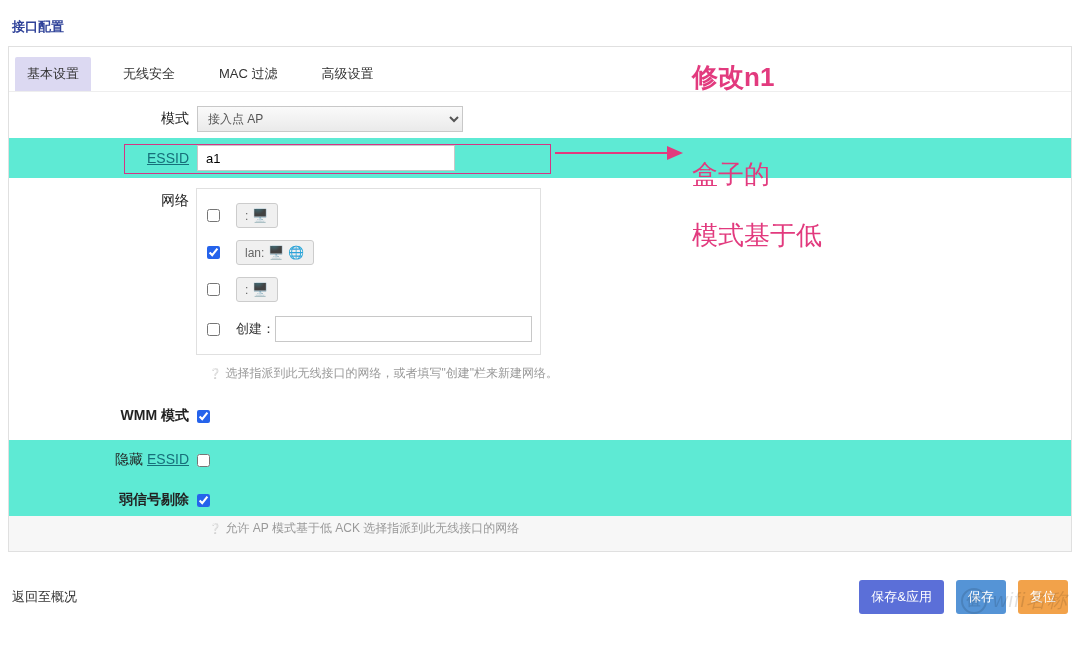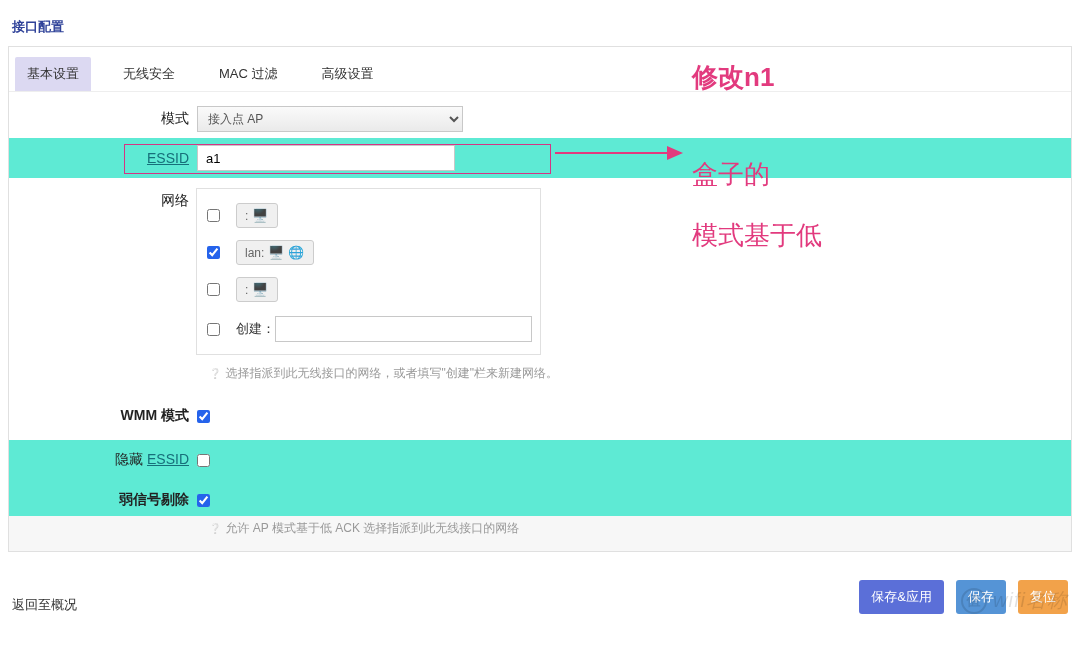--- a/index.html
+++ b/index.html
@@ -137,21 +137,21 @@
   padding: 4px 0 10px 200px;
 }
 .hint::before { content: "❔"; font-size: 10px; margin-right: 4px; color: #bbb; }
 input.cb-simple {
   width: 13px; height: 13px;
   accent-color: #2563eb;
   cursor: pointer;
 }
 .footer-bar {
   display: flex;
-  align-items: flex-end;
+  align-items: center;
   padding: 28px 4px 10px 4px;
 }
 .back-link {
   color: #333;
   font-size: 13px;
   cursor: pointer;
 }
 .footer-btns { margin-left: auto; display: flex; gap: 12px; }
 .btn {
   border: none;

